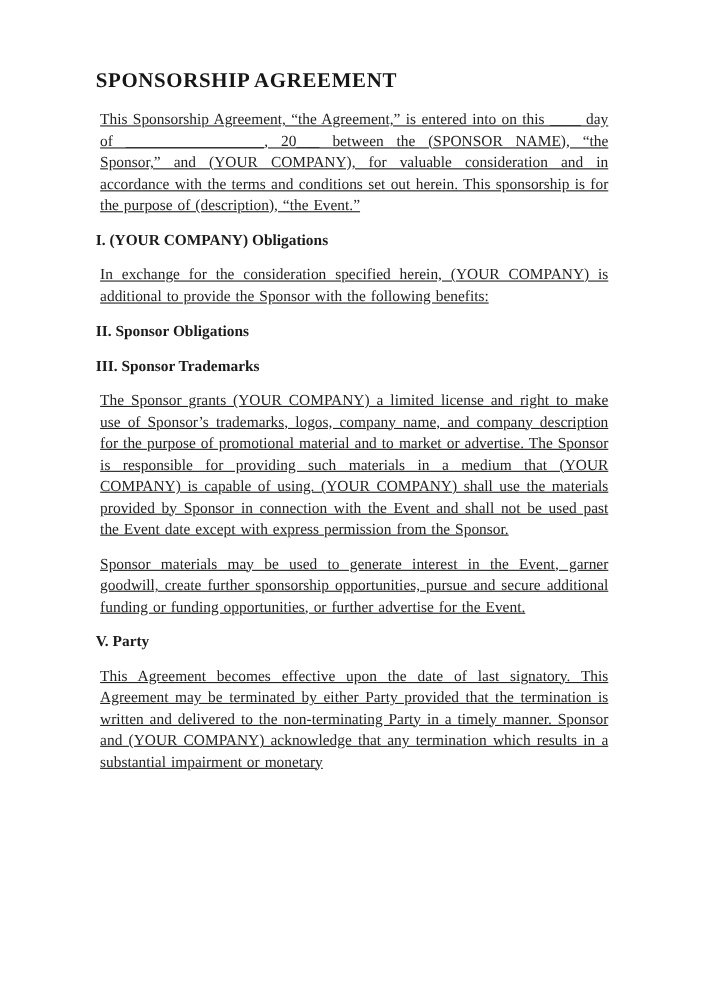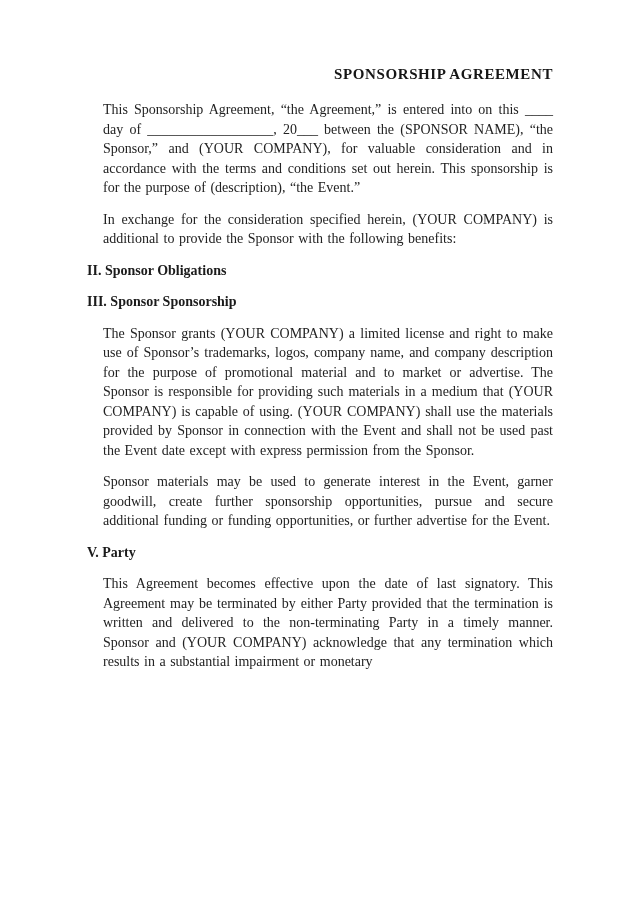--- a/index.html
+++ b/index.html
@@ -12,58 +12,60 @@
     width: 637px;
     height: 900px;
     box-sizing: border-box;
     background: #ffffff;
     padding: 64px 84px 0 87px;
     overflow: hidden;
     font-family: "Liberation Serif", "DejaVu Serif", serif;
     color: #1f1f1f;
   }
   .doc-title {
-    font-size: 15px;
+    font-size: 19px;
     font-weight: bold;
-    text-align: right;
+    text-align: left;
     letter-spacing: 0.6px;
     line-height: 20px;
     margin: 0 0 16px 0;
     color: #161616;
   }
   .heading {
     font-size: 14px;
     font-weight: bold;
     line-height: 19.5px;
     margin: 0 0 12px 0;
     color: #1b1b1b;
   }
   .para {
     font-size: 14px;
     line-height: 19.5px;
     text-align: justify;
-    margin: 0 0 12px 16px;
+    margin: 0 0 12px 4px;
     color: #222222;
     word-spacing: 1px;
+    text-decoration: underline;
   }
 </style>
 </head>
 <body>
 
 <div class="page">
 
   <h1 class="doc-title">SPONSORSHIP AGREEMENT</h1>
 
   <p class="para">This Sponsorship Agreement, “the Agreement,” is entered into on this ____ day of __________________, 20___ between the (SPONSOR NAME), “the Sponsor,” and (YOUR COMPANY), for valuable consideration and in accordance with the terms and conditions set out herein. This sponsorship is for the purpose of (description), “the Event.”</p>
 
+  <h2 class="heading">I. (YOUR COMPANY) Obligations</h2>
   <p class="para">In exchange for the consideration specified herein, (YOUR COMPANY) is additional to provide the Sponsor with the following benefits:</p>
 
   <h2 class="heading">II. Sponsor Obligations</h2>
 
-  <h2 class="heading">III. Sponsor Sponsorship</h2>
+  <h2 class="heading">III. Sponsor Trademarks</h2>
   <p class="para">The Sponsor grants (YOUR COMPANY) a limited license and right to make use of Sponsor’s trademarks, logos, company name, and company description for the purpose of promotional material and to market or advertise. The Sponsor is responsible for providing such materials in a medium that (YOUR COMPANY) is capable of using. (YOUR COMPANY) shall use the materials provided by Sponsor in connection with the Event and shall not be used past the Event date except with express permission from the Sponsor.</p>
   <p class="para">Sponsor materials may be used to generate interest in the Event, garner goodwill, create further sponsorship opportunities, pursue and secure additional funding or funding opportunities, or further advertise for the Event.</p>
 
 
   <h2 class="heading">V. Party</h2>
   <p class="para">This Agreement becomes effective upon the date of last signatory. This Agreement may be terminated by either Party provided that the termination is written and delivered to the non-terminating Party in a timely manner. Sponsor and (YOUR COMPANY) acknowledge that any termination which results in a substantial impairment or monetary</p>
 
 </div>
 
 </body></html>

